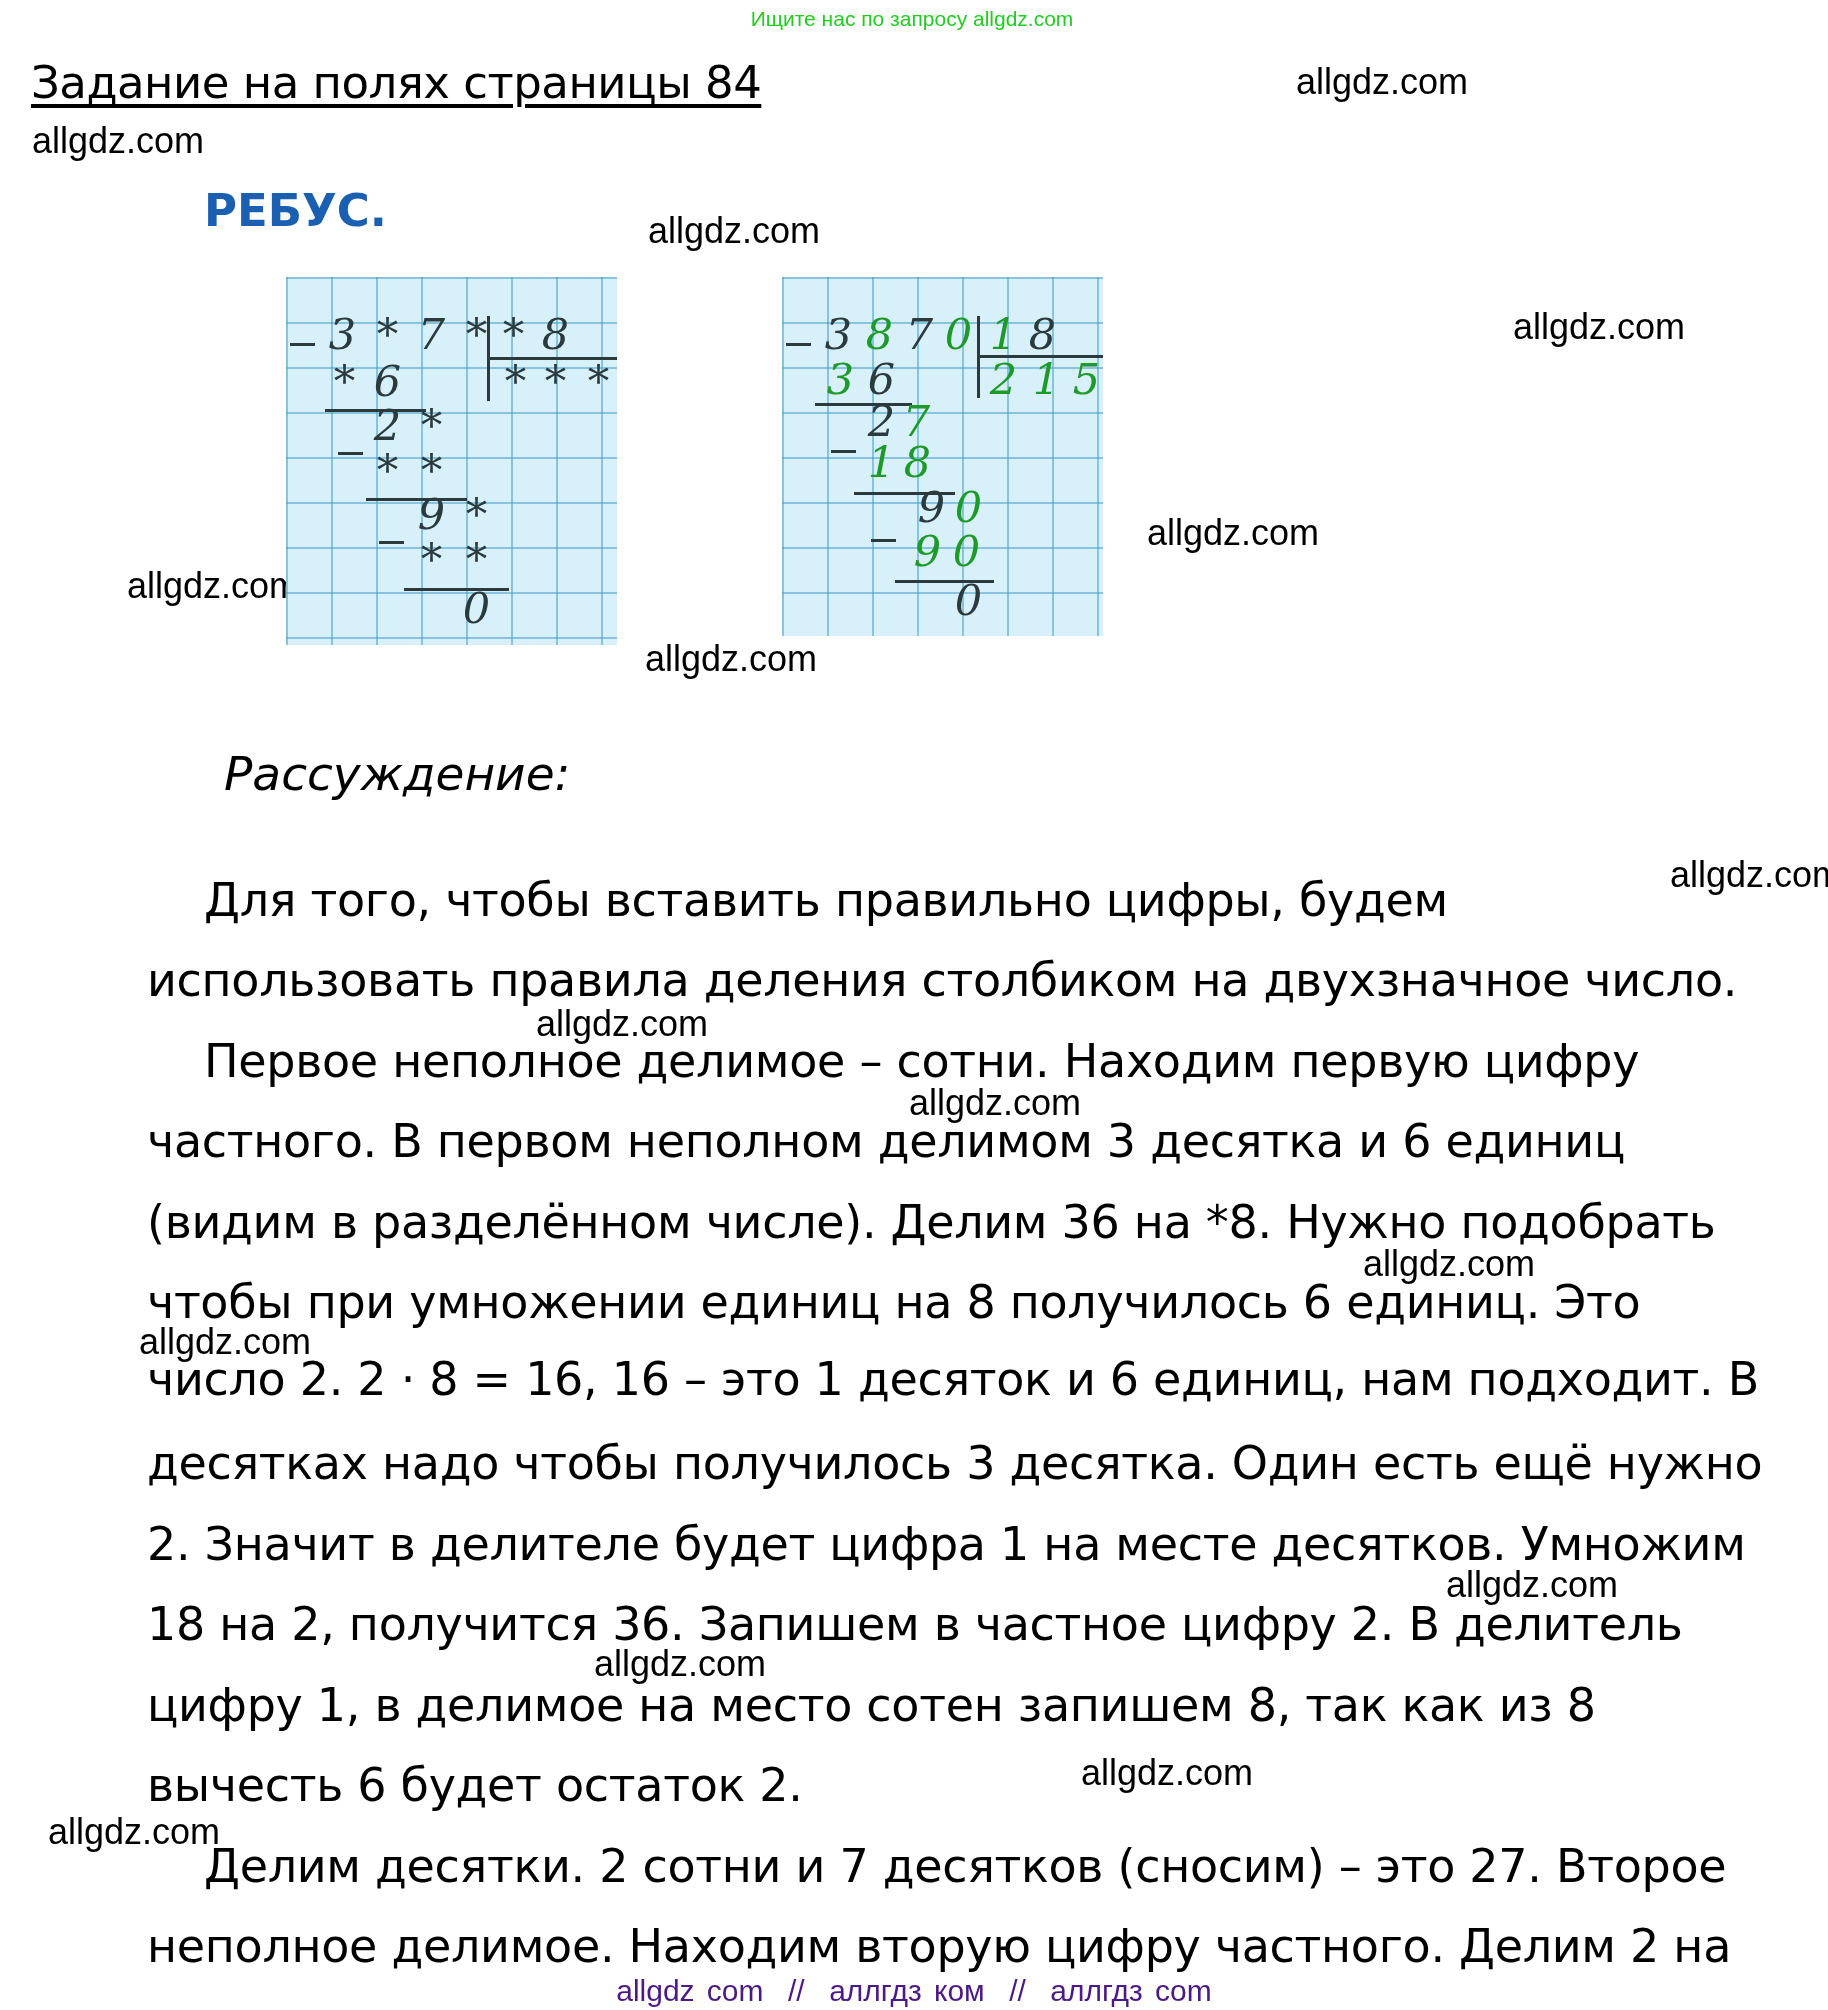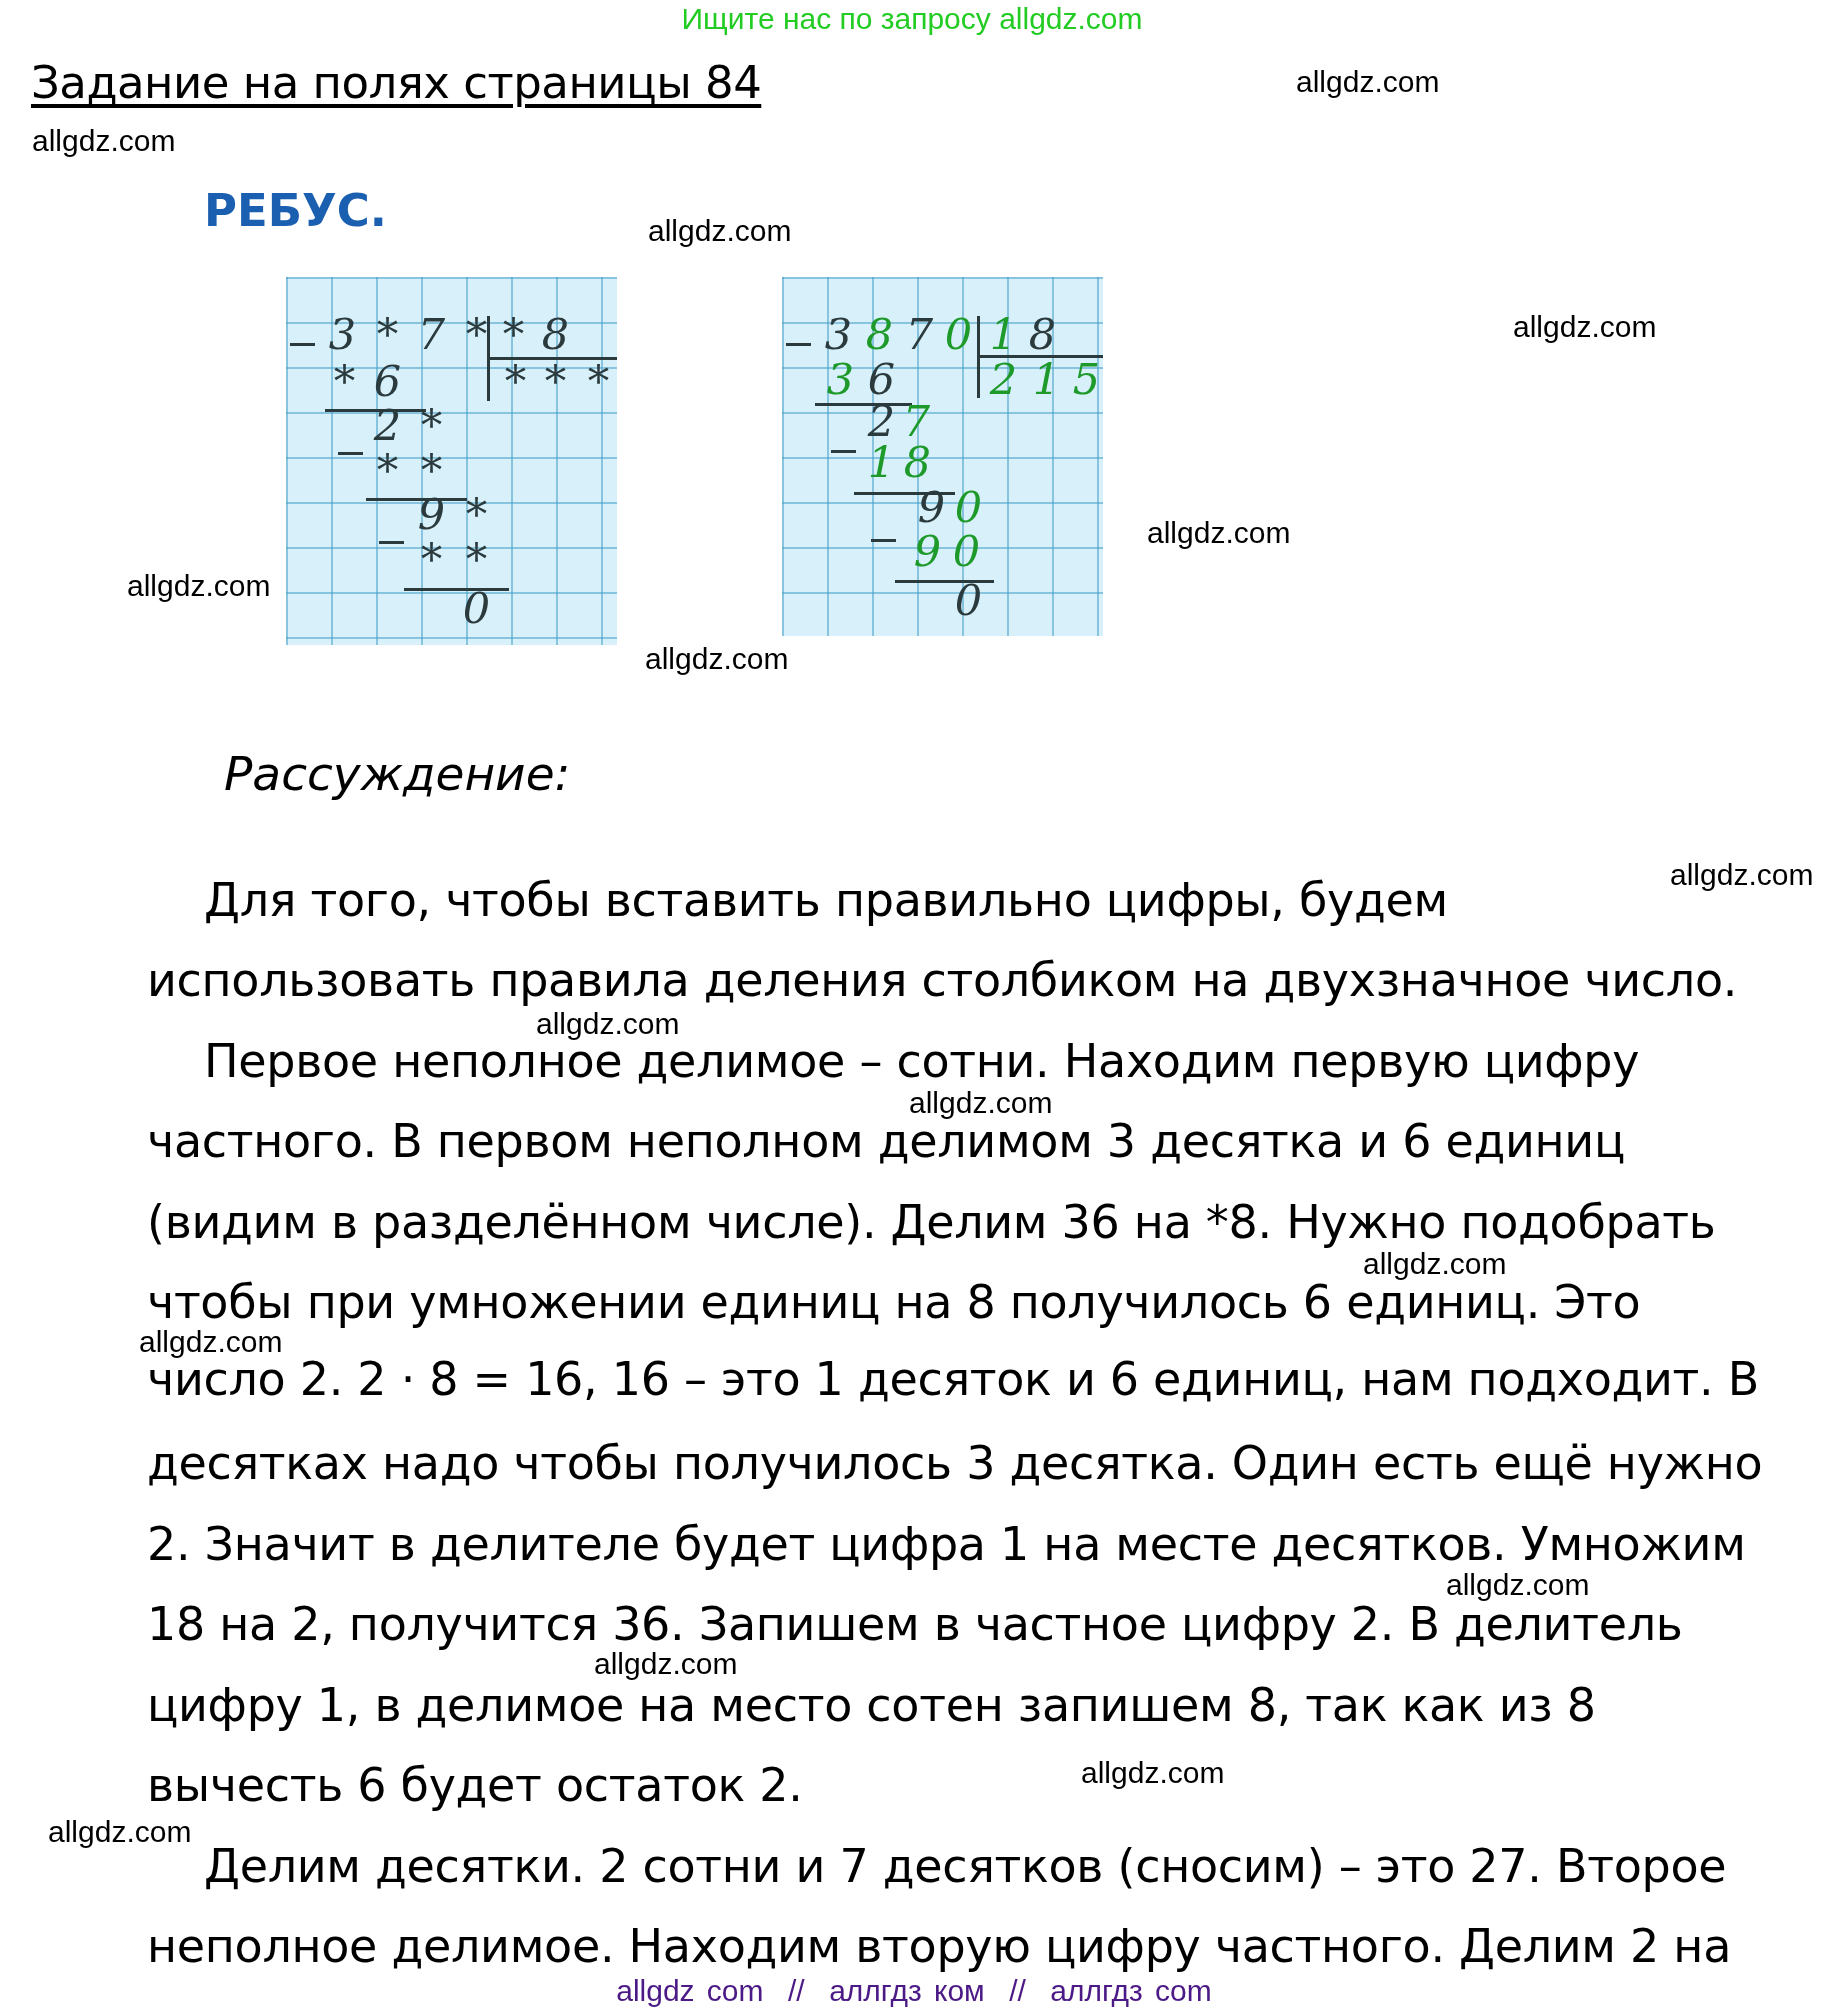--- a/index.html
+++ b/index.html
@@ -1,24 +1,24 @@
 <!DOCTYPE html>
 <html><head>
 <meta charset="utf-8">
 <style>
   html, body { margin: 0; padding: 0; background: #ffffff; }
   body { width: 1828px; height: 2011px; position: relative; overflow: hidden;
          font-family: "DejaVu Sans", "Liberation Sans", sans-serif; color: #000; }
   .abs { position: absolute; white-space: nowrap; }
   .banner { top: 0px; left: 0; width: 1824px; text-align: center; font-family: "Liberation Sans", sans-serif;
-            font-size: 30px; line-height: 37px; }
+            font-size: 21px; line-height: 37px; }
   .title { left: 31px; top: 54px; font-family: "DejaVu Sans", sans-serif; font-weight: normal;
            font-size: 45px; line-height: 58px; text-decoration: underline; text-decoration-thickness: 3.9px;
            text-underline-offset: 5.8px; letter-spacing: -0.5px; }
-  .wm { font-family: "Liberation Sans", sans-serif; font-size: 30px; line-height: 35px; color: #000; }
+  .wm { font-family: "Liberation Sans", sans-serif; font-size: 36px; line-height: 35px; color: #000; }
   .rebus { left: 204px; top: 182px; font-family: "DejaVu Sans", sans-serif; font-weight: bold;
            font-size: 45px; line-height: 58px; }
   .puzzle { position: absolute; background-color: #d7f0fa;
             background-image:
               linear-gradient(to right, rgba(70,160,200,0.55) 1.9px, transparent 1.9px),
               linear-gradient(to bottom, rgba(70,160,200,0.55) 1.9px, transparent 1.9px);
             background-size: 45px 45px; }
   .cell { position: absolute; font-family: "DejaVu Serif", serif; font-style: italic; font-size: 43px;
           line-height: 45px; width: 39px; text-align: center; }
   .rule { position: absolute; height: 2.9px; background: #2b3a3d; }

